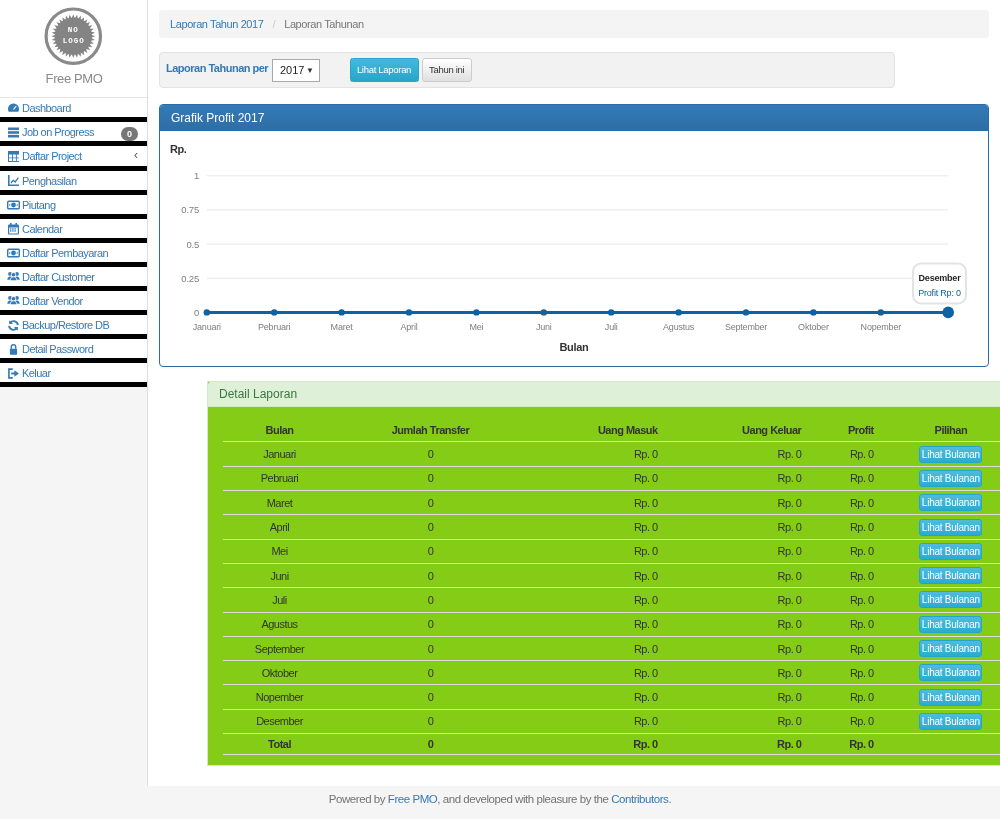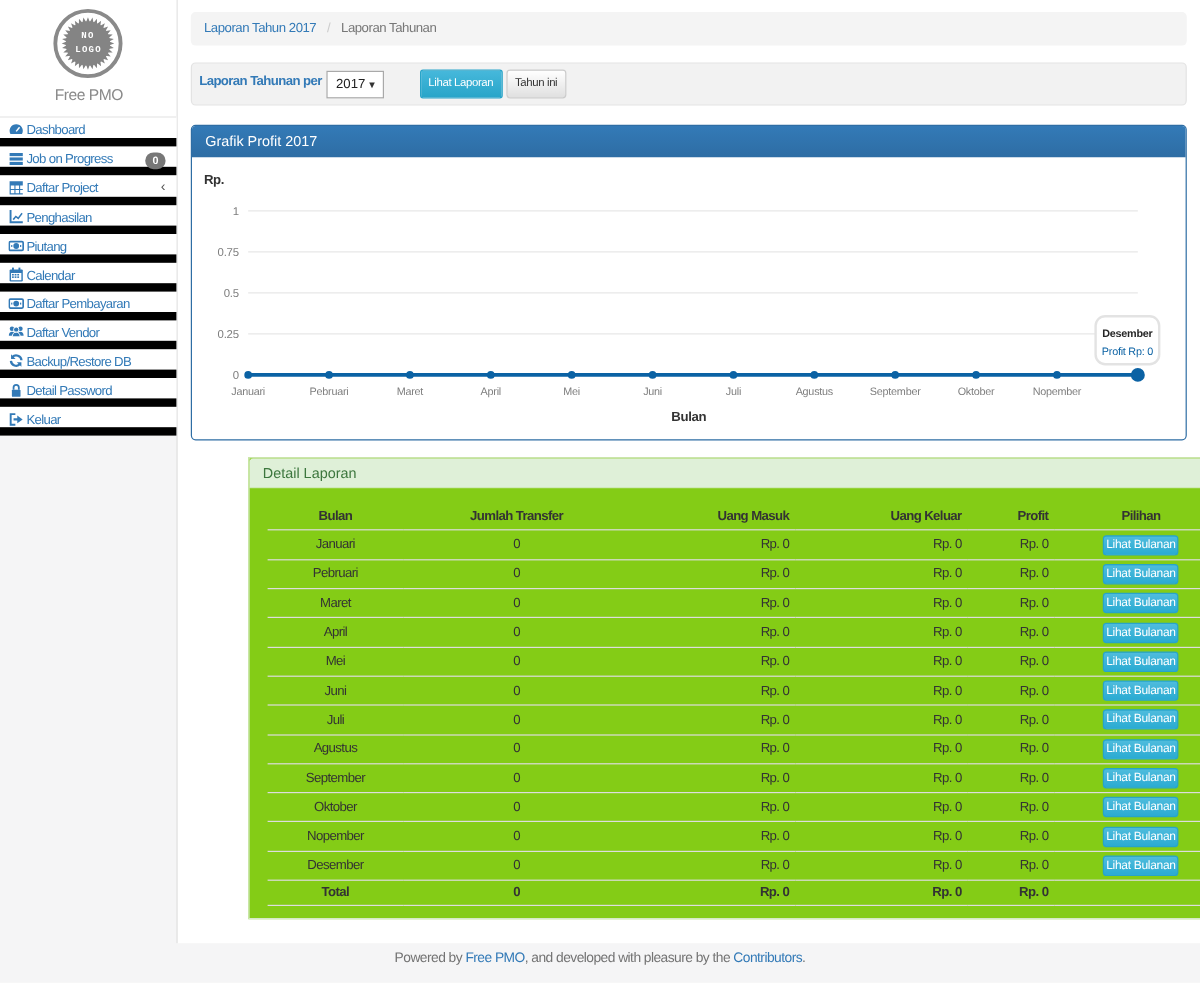--- a/index.html
+++ b/index.html
@@ -8,32 +8,32 @@
 a { text-decoration:none; color:#337ab7; }
 
 
 #wrapper { position:absolute; left:147px; top:0; width:853px; height:786px; background:#fff; border-left:1px solid #ddd; }
 #sidebar { position:absolute; left:0; top:0; width:147px; background:#fff; }
 
 
 #logobox { height:119px; text-align:center; }
 #freepmo { position:absolute; left:0; top:71px; width:148px; text-align:center; font-size:13px; letter-spacing:-0.4px; color:#8a8a8a; }
 #menu { position:absolute; left:0; top:97.3px; width:147px; background:#fff; border-top:1px solid #e7e7e7; list-style:none; }
-#menu li { position:relative; height:24.09px; border-bottom:7px solid #000000; line-height:19.5px; white-space:nowrap; padding-left:7px; }
+#menu li { position:relative; height:24.09px; border-bottom:5px solid #000000; line-height:19.5px; white-space:nowrap; padding-left:7px; }
 #menu li a { font-size:11px; letter-spacing:-0.55px; color:#337ab7; }
 #menu li svg { vertical-align:-2.5px; margin-right:2px; }
 .badge0 { position:absolute; right:9px; top:5px; width:17px; height:14px; background:#777; border-radius:8px; color:#fff; font-size:9px; font-weight:bold; text-align:center; line-height:14px; }
 .chev { position:absolute; right:9px; top:0; color:#555; font-size:12px; font-family:"Liberation Sans",sans-serif; }
 
 
 #crumb { position:absolute; left:159px; top:10px; width:830px; height:28px; background:#f4f4f4; border-radius:4px; font-size:11px; letter-spacing:-0.4px; line-height:28px; padding-left:11px; color:#777; }
 #crumb .sep { color:#ccc; padding:0 9px; }
 
 
-#well { position:absolute; left:159px; top:52px; width:830px; height:36px; background:#f2f2f2; border:1px solid #e3e3e3; border-radius:4px;padding-left:28px; }
+#well { position:absolute; left:159px; top:52px; width:736px; height:36px; background:#f2f2f2; border:1px solid #e3e3e3; border-radius:4px;padding-left:28px; }
 #well .lbl { position:absolute; left:6px; top:0; line-height:31px; font-weight:bold; color:#337ab7; font-size:11px; letter-spacing:-0.5px; }
 #ysel { position:absolute; left:112px; top:6px; width:48px; height:23px; background:#fff; border:1px solid #a9a9a9; font-size:11px; color:#222; line-height:21px; padding-left:7px; }
 #ysel .car { position:absolute; right:5px; top:0; font-size:8px; color:#333; line-height:21px; }
 .btn { position:absolute; border-radius:3px; text-align:center; color:#fff;margin-left:25px; }
 #btn-lihat { left:164.5px; top:4.5px; width:69px; height:24px; background:linear-gradient(#46b8db,#28a5c9); border:1px solid #28a4c9; border-radius:2.5px; font-size:9.5px; letter-spacing:-0.3px; line-height:22px; }
 #btn-tahun { left:236.5px; top:4.5px; width:50.5px; height:24px; background:linear-gradient(#ffffff,#e0e0e0); border:1px solid #ccc; color:#333; font-size:9.5px; letter-spacing:-0.3px; line-height:22px; }
 
 
 #chartpanel { position:absolute; left:159px; top:103.5px; width:830px; height:263px; border:1px solid #2e6da4; border-radius:4px; background:#fff; }
 #chartpanel .hd { height:26px; background:linear-gradient(#337ab7,#2e6da4); border-radius:3px 3px 0 0; color:#fff; font-size:12px; line-height:26px; padding-left:11px; }
@@ -296,20 +296,28 @@
           <rect x="2.3" y="6.2" width="1" height="1.6"></rect>
           <rect x="9.7" y="6.2" width="1" height="1.6"></rect>
         </svg><a href="#">Daftar Pembayaran</a></li>
       <li><svg width="13" height="13" viewBox="0 0 13 13" fill="#337ab7">
           <circle cx="3" cy="3.9" r="1.9"></circle>
           <circle cx="10" cy="3.9" r="1.9"></circle>
           <path d="M0.3 9.7c0-2 1.2-3.3 2.7-3.3s2.7 1.3 2.7 3.3z"></path>
           <path d="M7.3 9.7c0-2 1.2-3.3 2.7-3.3s2.7 1.3 2.7 3.3z"></path>
           <circle cx="6.5" cy="4.7" r="2.2" stroke="#fff" stroke-width="0.8"></circle>
           <path d="M3.2 10.7c0-2.4 1.4-3.9 3.3-3.9s3.3 1.5 3.3 3.9z" stroke="#fff" stroke-width="0.8"></path>
+        </svg><a href="#">Daftar Customer</a></li>
+      <li><svg width="13" height="13" viewBox="0 0 13 13" fill="#337ab7">
+          <circle cx="3" cy="3.9" r="1.9"></circle>
+          <circle cx="10" cy="3.9" r="1.9"></circle>
+          <path d="M0.3 9.7c0-2 1.2-3.3 2.7-3.3s2.7 1.3 2.7 3.3z"></path>
+          <path d="M7.3 9.7c0-2 1.2-3.3 2.7-3.3s2.7 1.3 2.7 3.3z"></path>
+          <circle cx="6.5" cy="4.7" r="2.2" stroke="#fff" stroke-width="0.8"></circle>
+          <path d="M3.2 10.7c0-2.4 1.4-3.9 3.3-3.9s3.3 1.5 3.3 3.9z" stroke="#fff" stroke-width="0.8"></path>
         </svg><a href="#">Daftar Vendor</a></li>
       <li><svg width="13" height="13" viewBox="0 0 13 13" fill="#337ab7">
           <g fill="none" stroke="#337ab7" stroke-width="1.9">
             <path d="M10.9 6.2a4.4 4.4 0 0 0-7.6-2.6"></path>
             <path d="M2.1 6.8a4.4 4.4 0 0 0 7.6 2.6"></path>
           </g>
           <path d="M2.2 1.3v3.8h3.8z"></path>
           <path d="M10.8 11.7V7.9H7z"></path>
         </svg><a href="#">Backup/Restore DB</a></li>
       <li><svg width="13" height="13" viewBox="0 0 13 13" fill="#337ab7">

